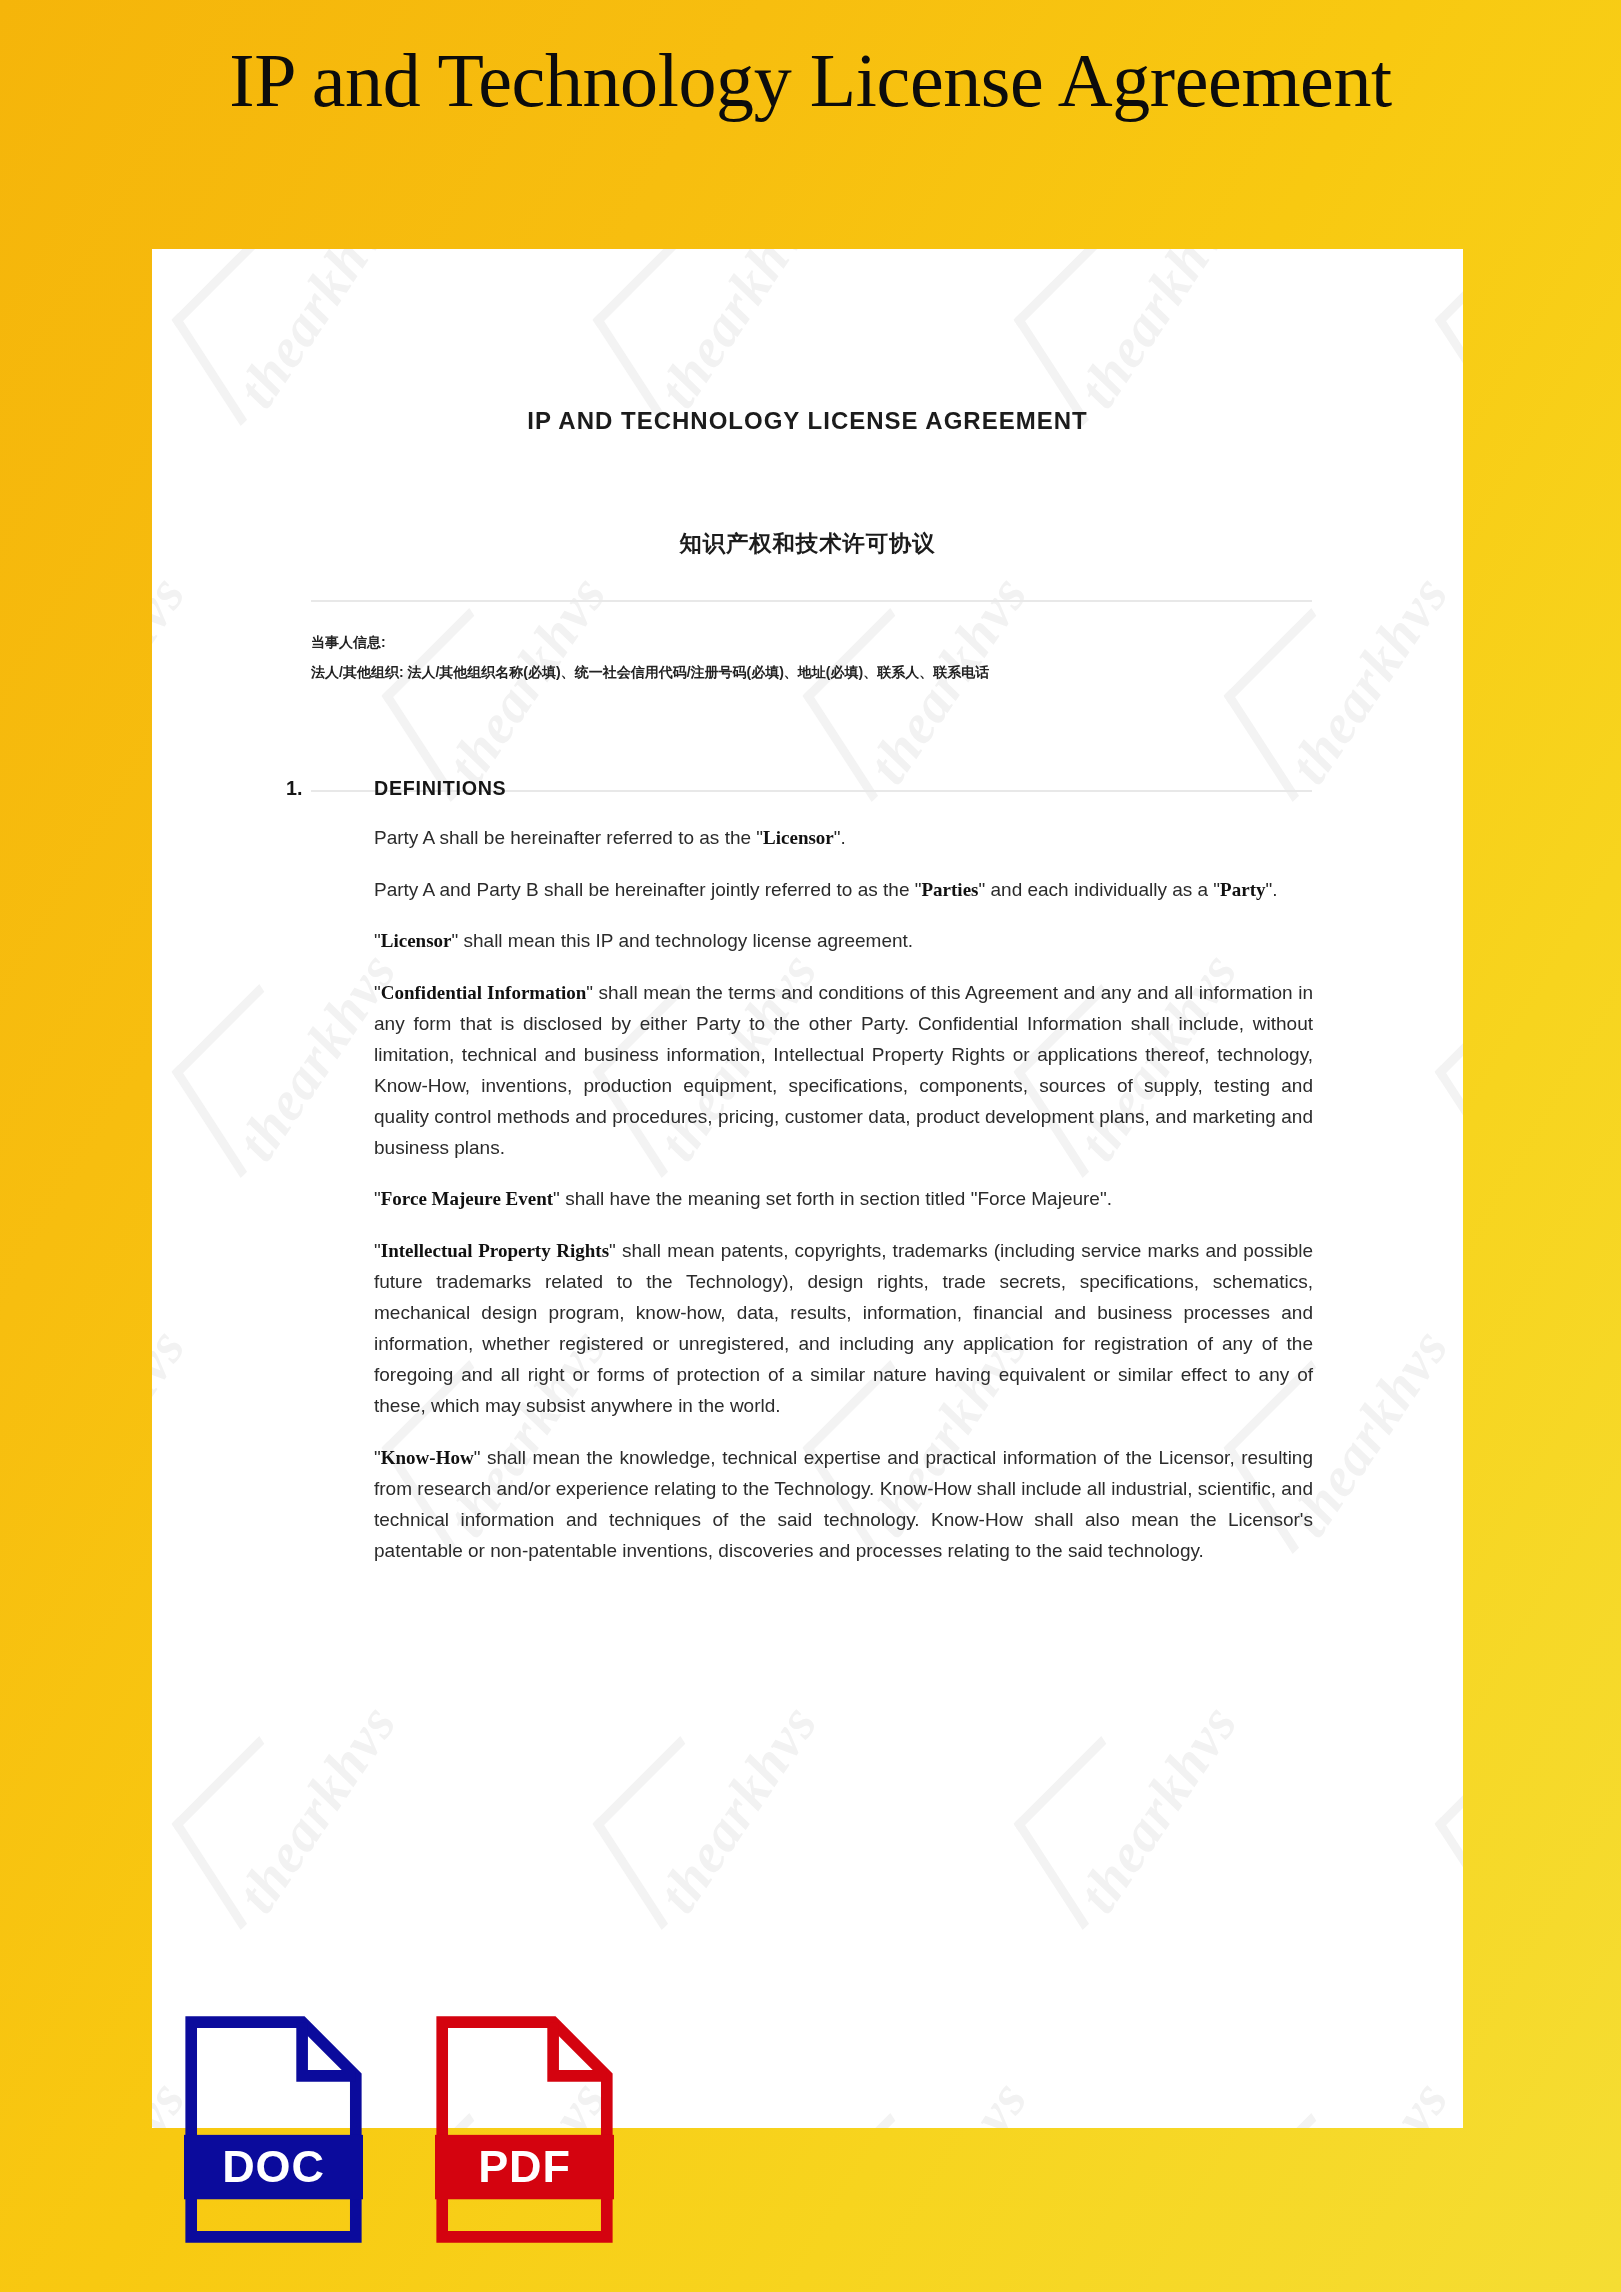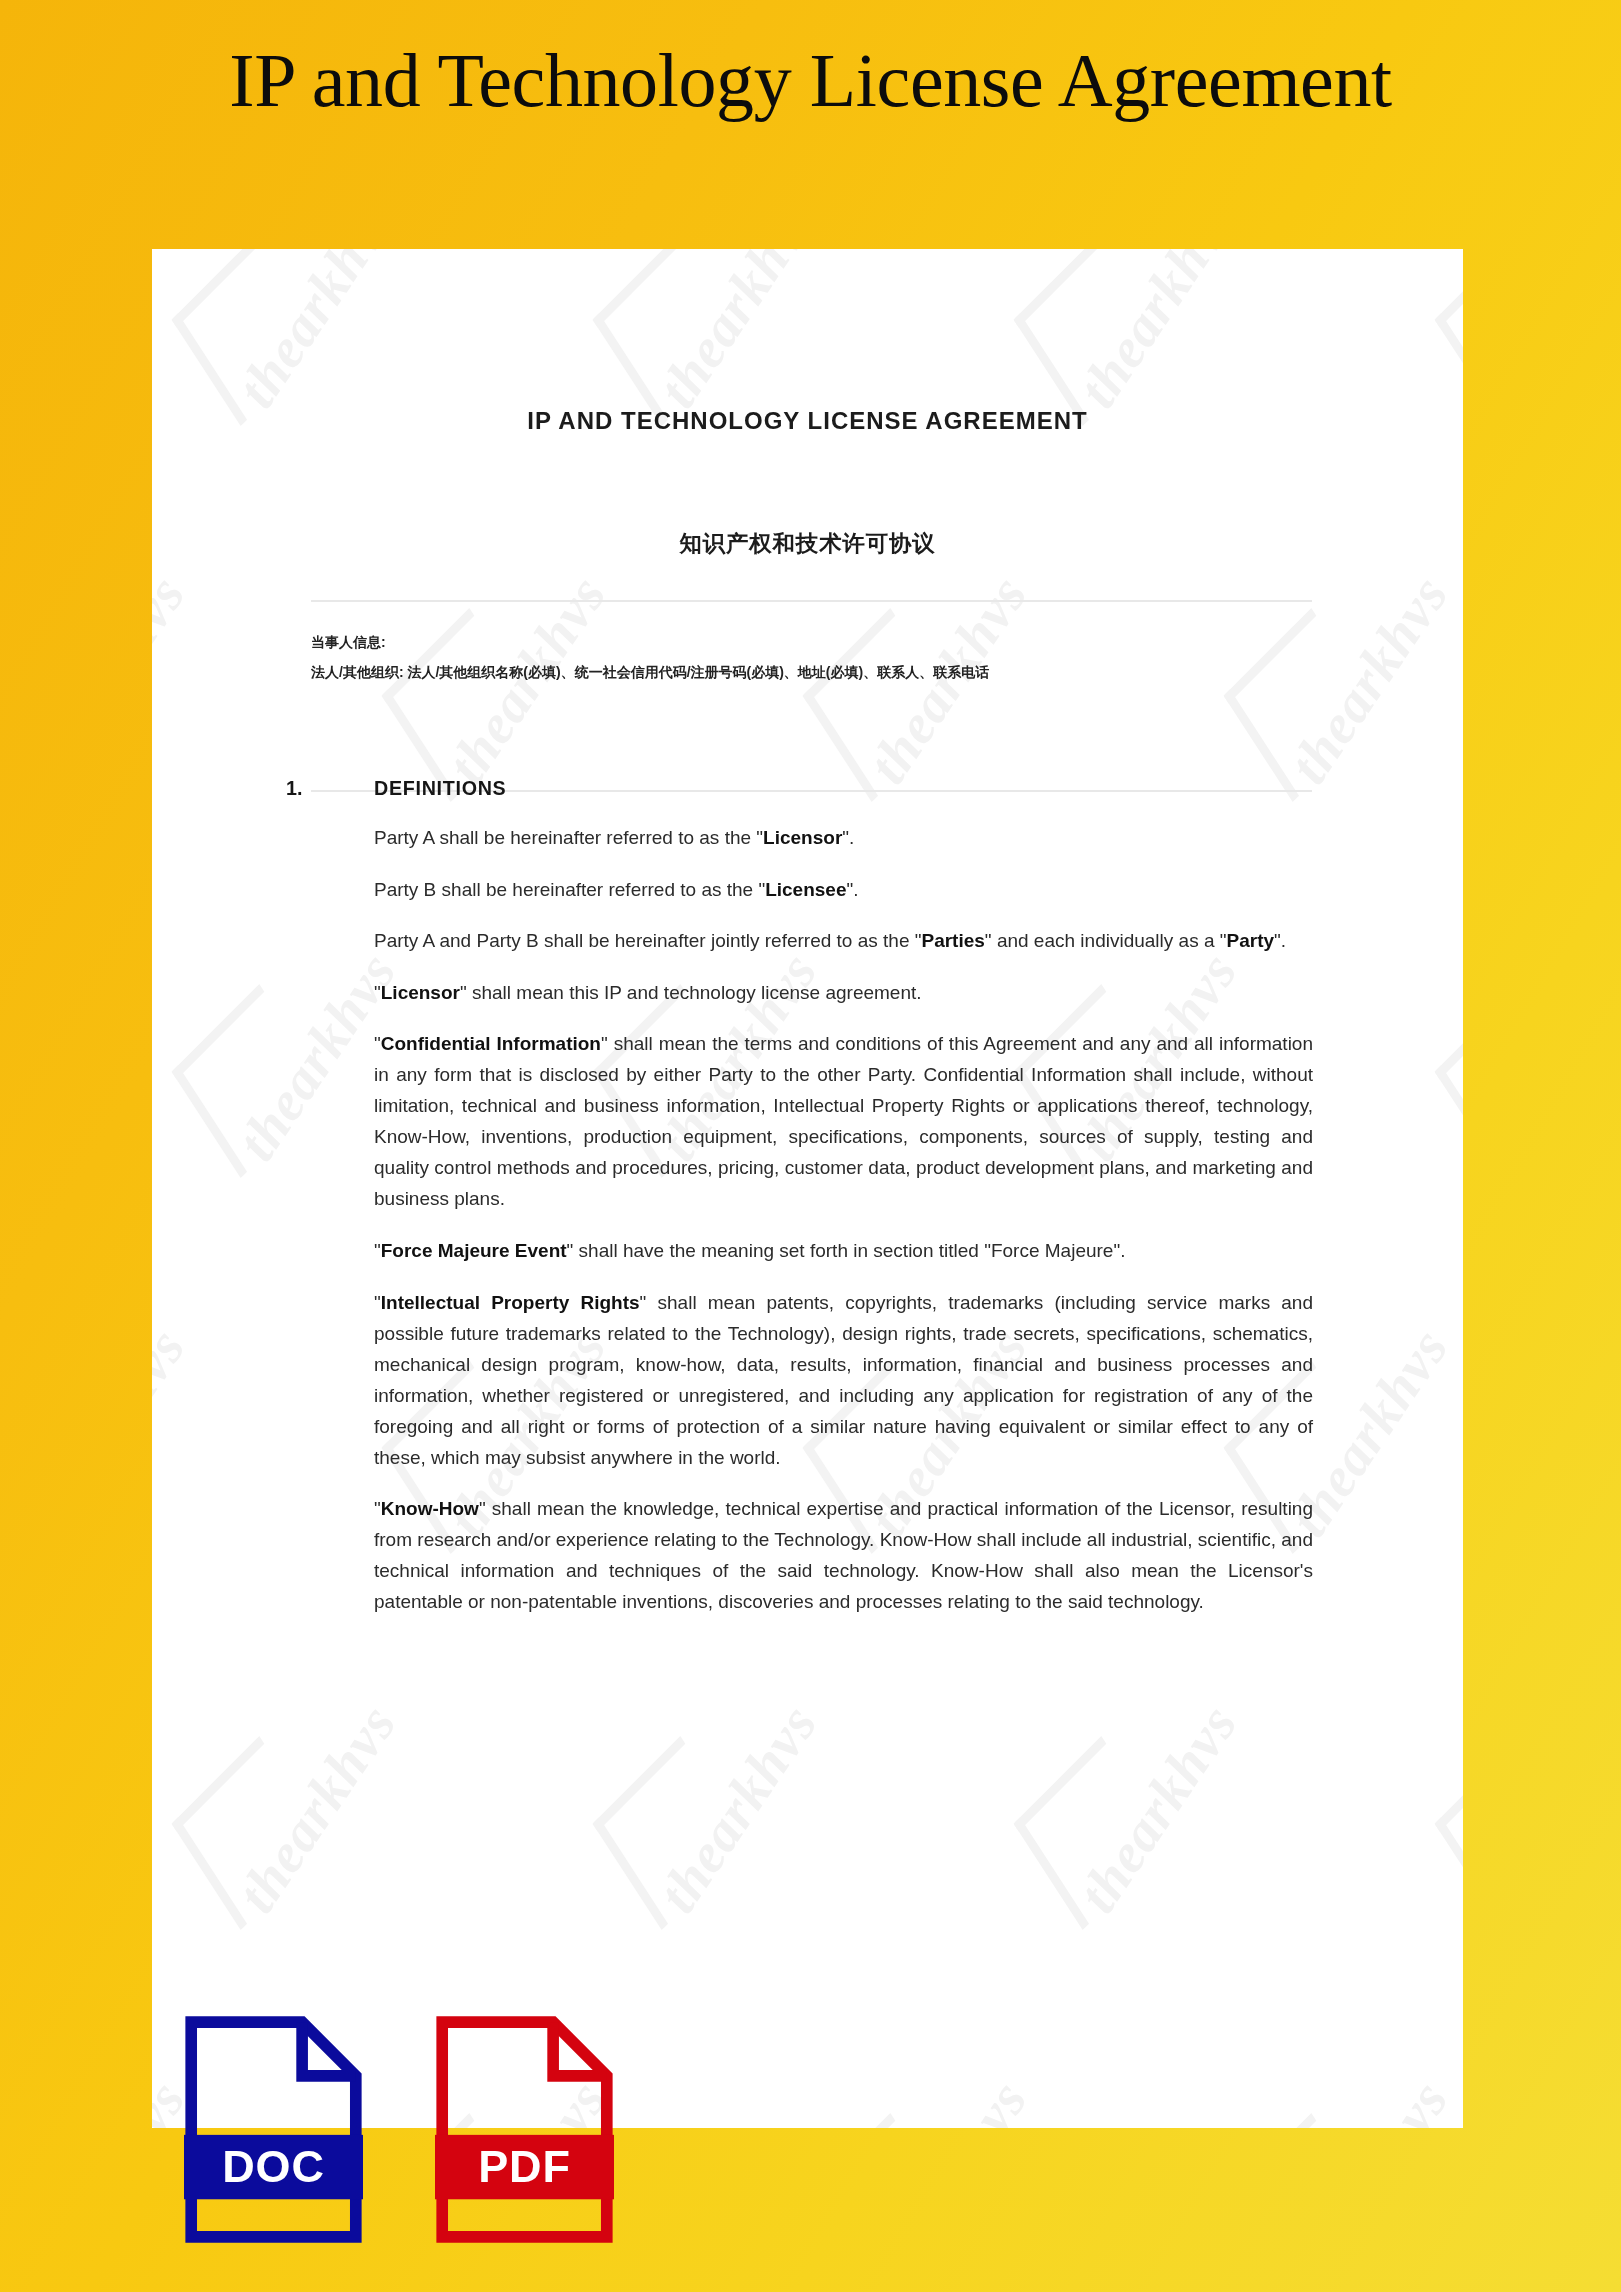--- a/index.html
+++ b/index.html
@@ -146,21 +146,21 @@
     width: 939px;
   }
   .p {
     font-size: 19px;
     line-height: 31px;
     color: #2B2B2B;
     margin: 0 0 20.6px 0;
     text-align: justify;
   }
   .p.left { text-align: left; }
-  .p b { color: #111111; font-weight: 700; }
+  .p b { color: #111111; font-weight: 700; font-family: Liberation Serif, serif; }
 
   
   .file-icons {
     position: absolute;
     left: 184px;
     top: 2015px;
     display: flex;
     gap: 72px;
   }
   .file-icon {
@@ -246,21 +246,20 @@
       <div>法人/其他组织: 法人/其他组织名称(必填)、统一社会信用代码/注册号码(必填)、地址(必填)、联系人、联系电话</div>
     </div>
 
     <div class="rule rule-bottom"></div>
 
     <div class="section-num">1.</div>
     <div class="section-head">DEFINITIONS</div>
 
     <div class="body-col" id="body-col">
         <p class="p left">Party A shall be hereinafter referred to as the "<b>Licensor</b>".</p>
-        <p class="p left">Party B shall be hereinafter referred to as the "<b>Licensee</b>".</p>
         <p class="p left">Party A and Party B shall be hereinafter jointly referred to as the "<b>Parties</b>" and each individually as a "<b>Party</b>".</p>
         <p class="p left">"<b>Licensor</b>" shall mean this IP and technology license agreement.</p>
         <p class="p">"<b>Confidential Information</b>" shall mean the terms and conditions of this Agreement and any and all information in any form that is disclosed by either Party to the other Party. Confidential Information shall include, without limitation, technical and business information, Intellectual Property Rights or applications thereof, technology, Know-How, inventions, production equipment, specifications, components, sources of supply, testing and quality control methods and procedures, pricing, customer data, product development plans, and marketing and business plans.</p>
         <p class="p left">"<b>Force Majeure Event</b>" shall have the meaning set forth in section titled "Force Majeure".</p>
         <p class="p">"<b>Intellectual Property Rights</b>" shall mean patents, copyrights, trademarks (including service marks and possible future trademarks related to the Technology), design rights, trade secrets, specifications, schematics, mechanical design program, know-how, data, results, information, financial and business processes and information, whether registered or unregistered, and including any application for registration of any of the foregoing and all right or forms of protection of a similar nature having equivalent or similar effect to any of these, which may subsist anywhere in the world.</p>
         <p class="p">"<b>Know-How</b>" shall mean the knowledge, technical expertise and practical information of the Licensor, resulting from research and/or experience relating to the Technology. Know-How shall include all industrial, scientific, and technical information and techniques of the said technology. Know-How shall also mean the Licensor's patentable or non-patentable inventions, discoveries and processes relating to the said technology.</p>
       </div>
   </div>
 </div>
 

